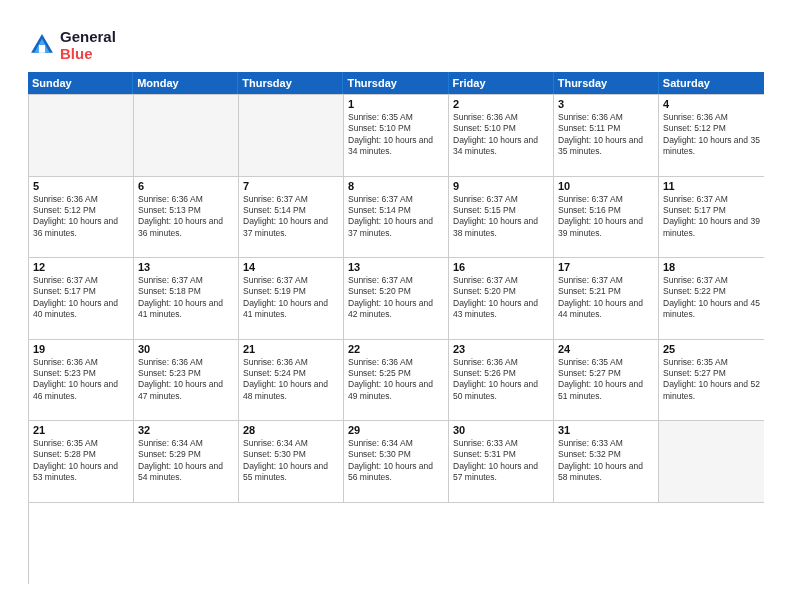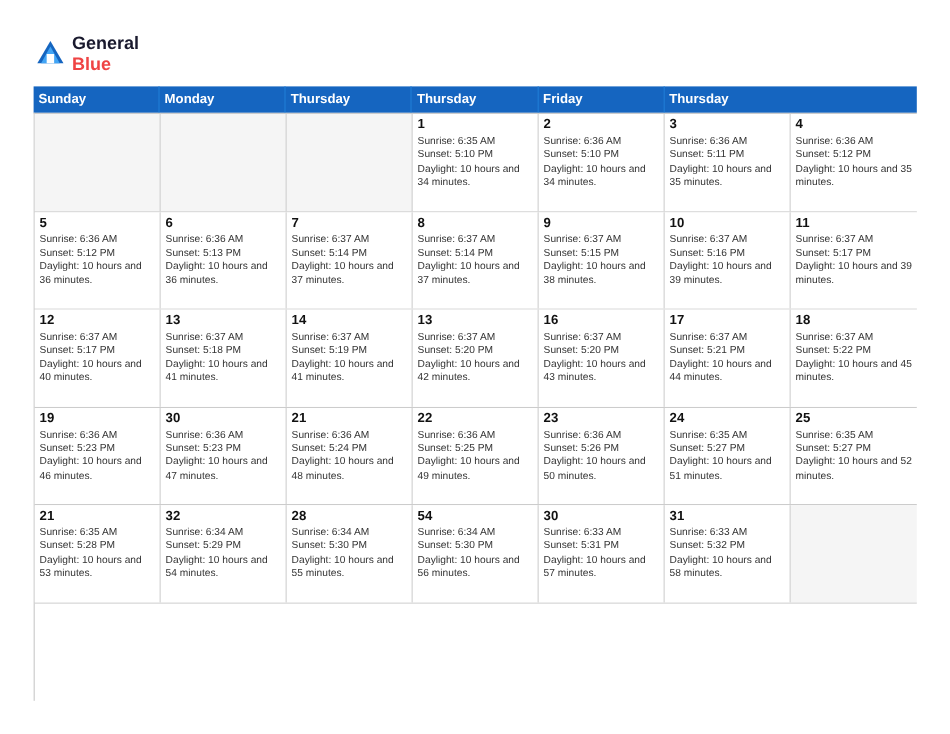--- a/index.html
+++ b/index.html
@@ -128,20 +128,21 @@
   </div>
 
   <div class="calendar">
     <div class="cal-header" id="cal-header">
         <div class="cal-header-cell">Sunday</div>
         <div class="cal-header-cell">Monday</div>
         <div class="cal-header-cell">Thursday</div>
         <div class="cal-header-cell">Thursday</div>
         <div class="cal-header-cell">Friday</div>
         <div class="cal-header-cell">Thursday</div>
+        <div class="cal-header-cell">Saturday</div>
       </div>
     <div class="cal-body" id="cal-body">
         <div class="cal-row">
           <div class="cal-cell empty"></div>
           <div class="cal-cell empty"></div>
           <div class="cal-cell empty"></div>
           <div class="cal-cell">
             <div class="day-num">1</div>
             <div class="day-info" style="white-space: pre-line;">Sunrise: 6:35 AM
 Sunset: 5:10 PM
@@ -311,21 +312,21 @@
 Sunset: 5:29 PM
 Daylight: 10 hours and 54 minutes.</div>
           </div>
           <div class="cal-cell">
             <div class="day-num">28</div>
             <div class="day-info" style="white-space: pre-line;">Sunrise: 6:34 AM
 Sunset: 5:30 PM
 Daylight: 10 hours and 55 minutes.</div>
           </div>
           <div class="cal-cell">
-            <div class="day-num">54</div>
+            <div class="day-num">29</div>
             <div class="day-info" style="white-space: pre-line;">Sunrise: 6:34 AM
 Sunset: 5:30 PM
 Daylight: 10 hours and 56 minutes.</div>
           </div>
           <div class="cal-cell">
             <div class="day-num">30</div>
             <div class="day-info" style="white-space: pre-line;">Sunrise: 6:33 AM
 Sunset: 5:31 PM
 Daylight: 10 hours and 57 minutes.</div>
           </div>

